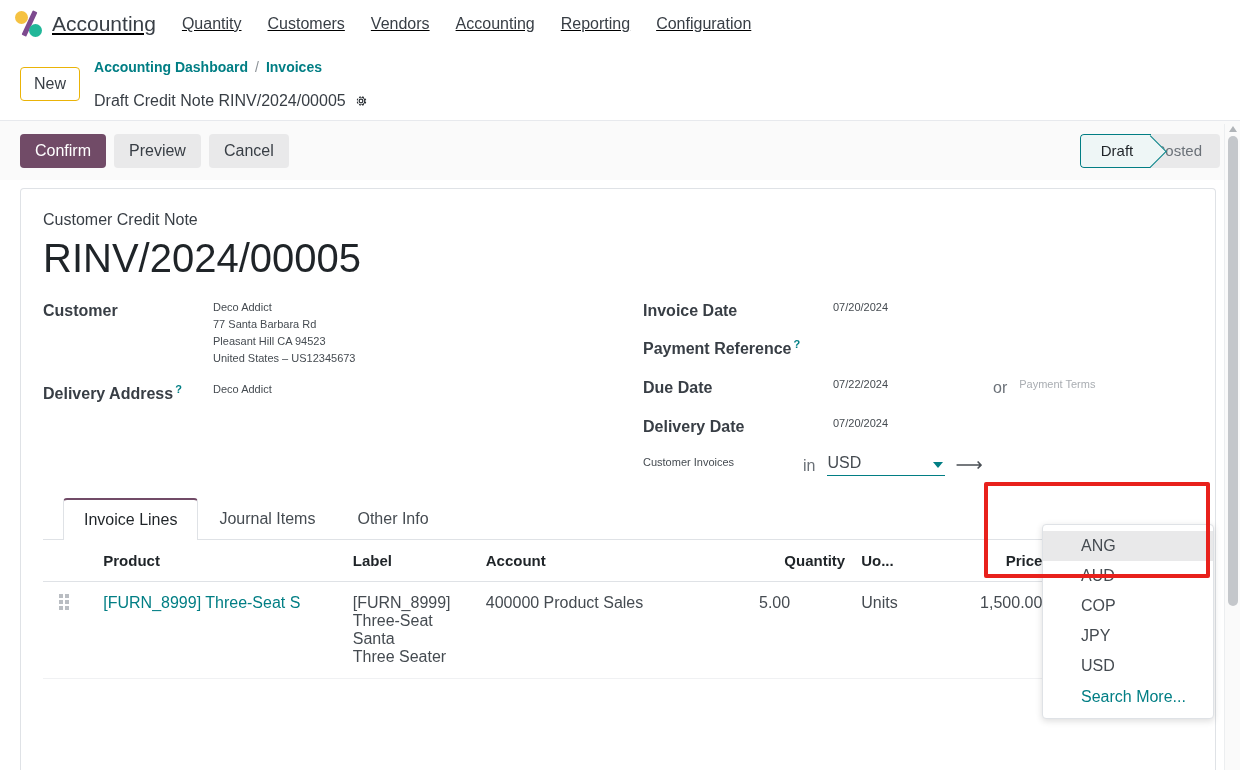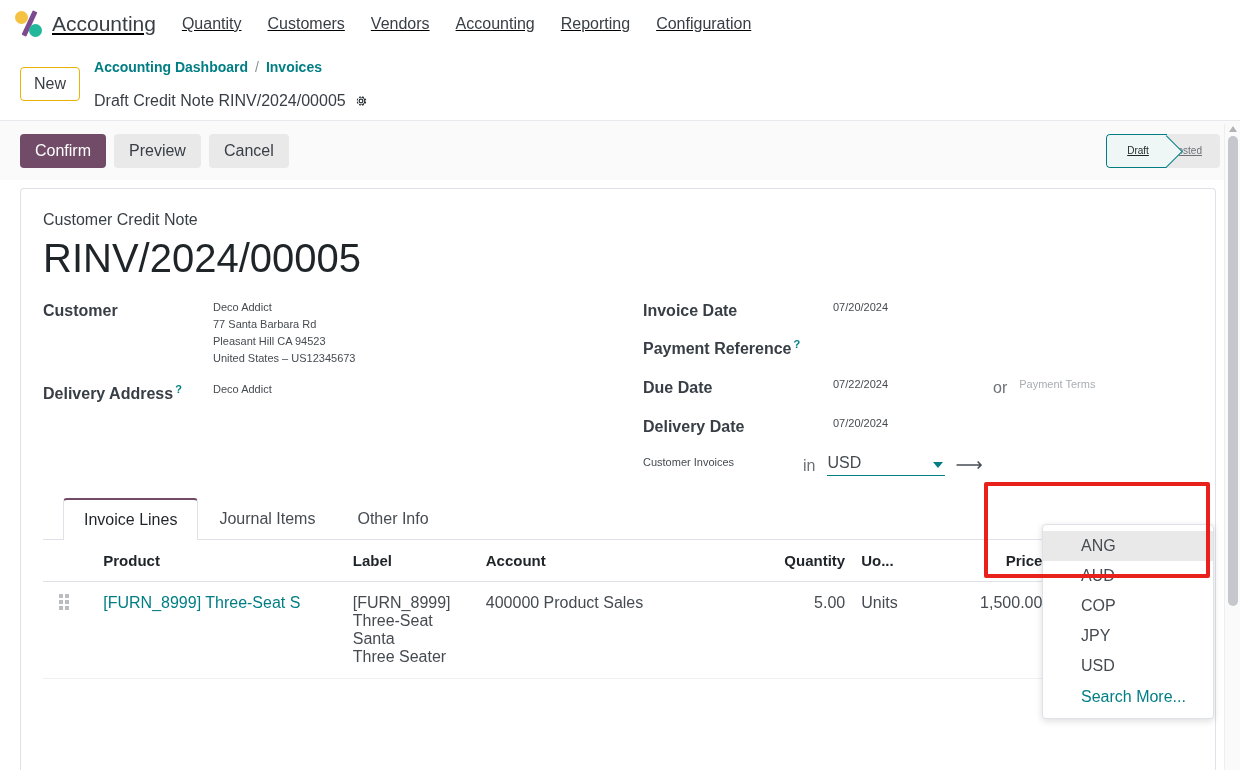--- a/index.html
+++ b/index.html
@@ -138,25 +138,24 @@
     display: flex;
     align-items: stretch;
     height: 34px;
     background: #e9e9ea;
     border-radius: 4px;
     overflow: hidden;
   }
   .status-step {
     display: flex; align-items: center;
     padding: 0 18px 0 4px;
-    font-size: 10px;
+    font-size: 15px;
     color: #6b7178;
     cursor: pointer;
     position: relative;
-    text-decoration: underline;
   }
   .status-step.active {
     background: #eef6f6;
     border: 1px solid #017e84;
     border-right: none;
     border-radius: 4px 0 0 4px;
     color: #1f2428;
     padding-left: 20px;
   }
   .status-step.active::after {
@@ -351,21 +350,21 @@
     border-bottom: 1px solid #f0f1f3;
   }
   .th-handle, .td-handle { width: 44px; padding-left: 16px !important; }
   .th-product { width: 210px; }
   .th-label   { width: 112px; }
   .th-account { width: 230px; }
   .th-qty     { width: 86px; text-align: right !important; }
   .th-uom     { width: 74px; }
   .th-price   { width: 92px; text-align: right !important; }
   .th-taxes   { width: 120px; }
-  .td-qty { text-align: right; }
+  .td-qty { }
   .td-price { text-align: right; }
   .cell-product {
     color: #017e84;
     white-space: nowrap;
     overflow: hidden;
     text-overflow: clip;
     cursor: pointer;
   }
   .drag-dots {
     display: grid;

